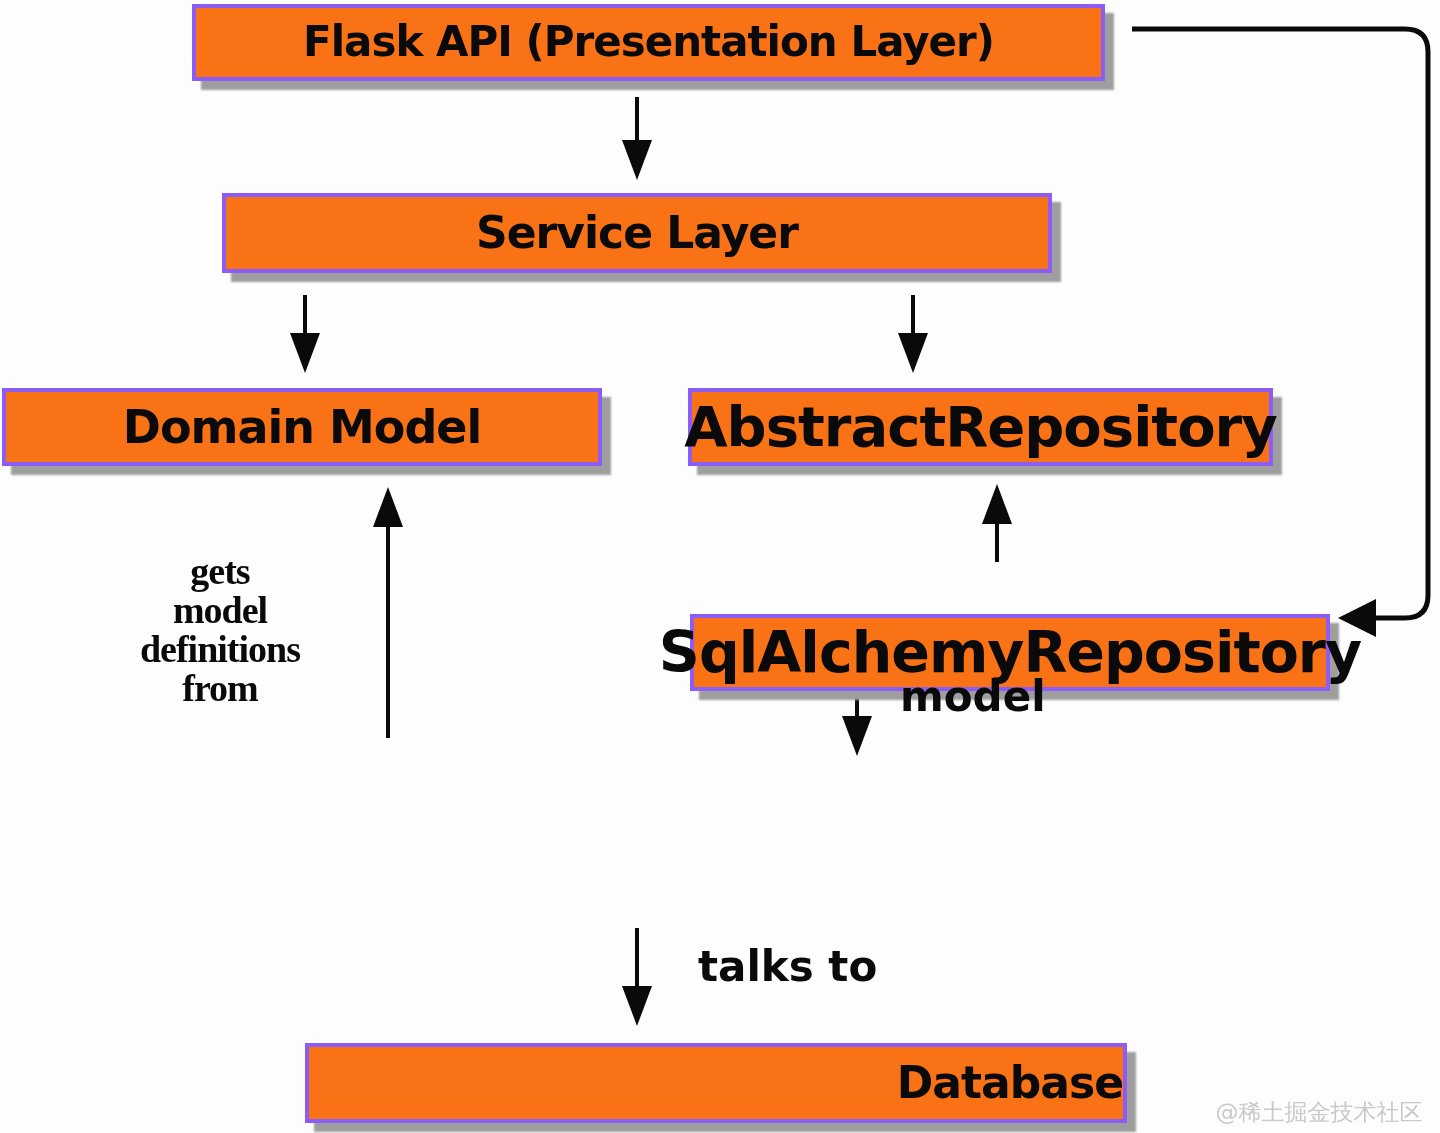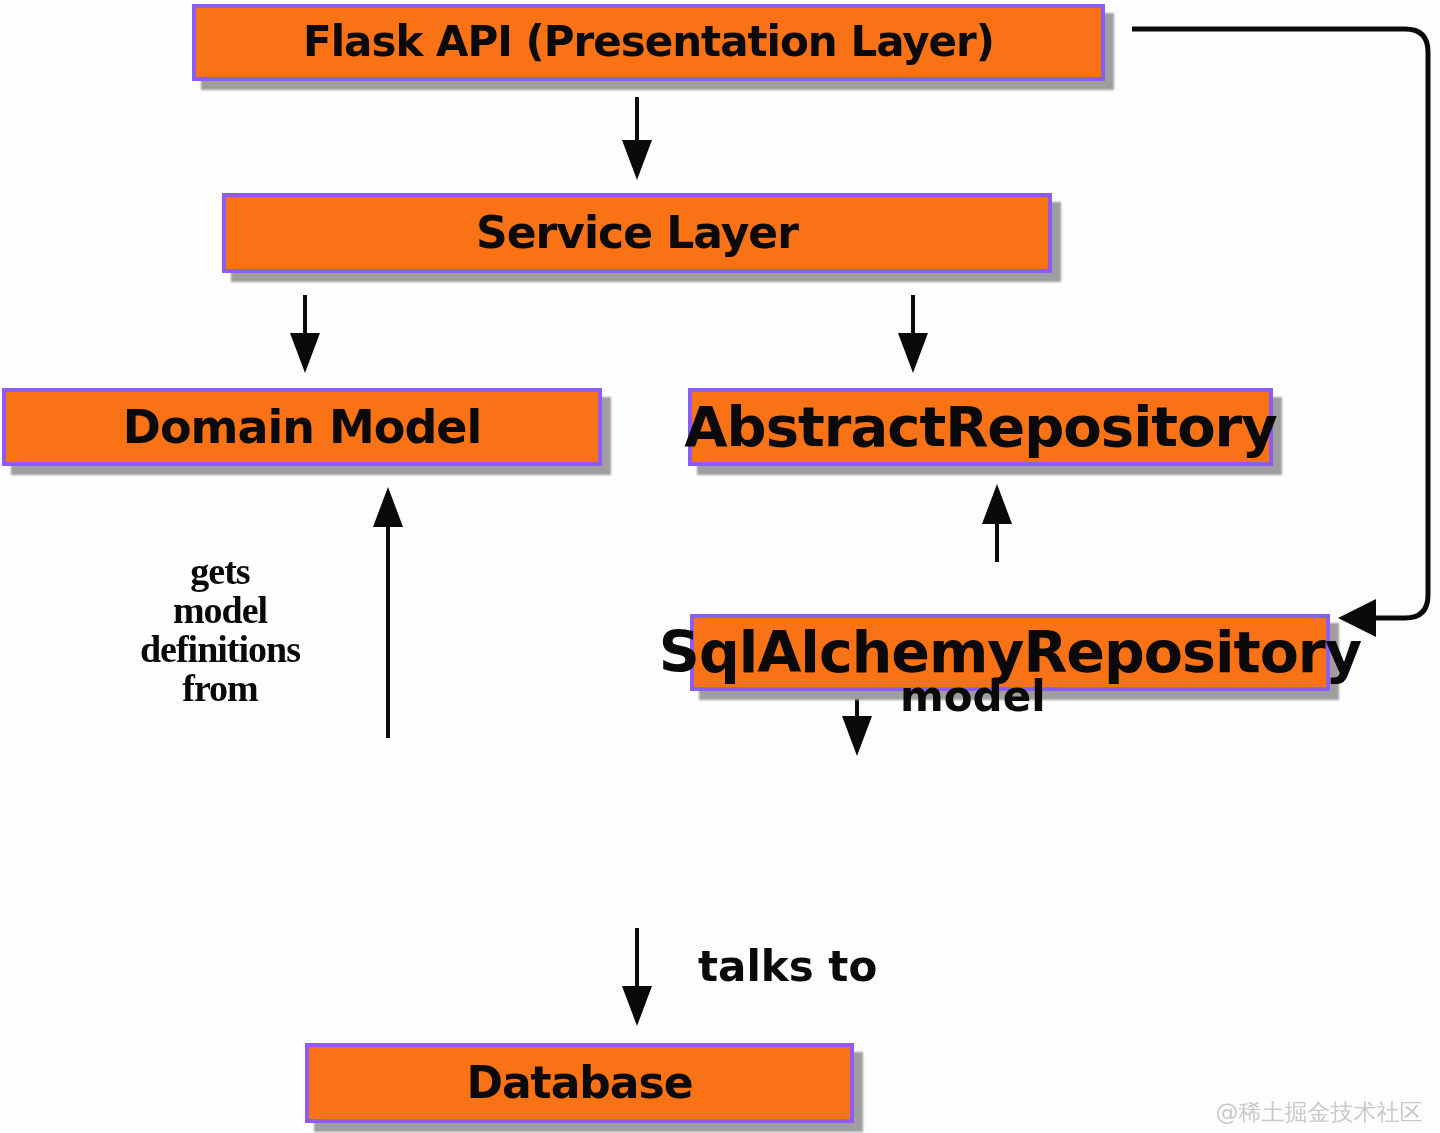--- a/index.html
+++ b/index.html
@@ -38,21 +38,21 @@
     font-weight: bold;
     letter-spacing: -1px;
     line-height: 1.05;
   }
   .node-flask        { left: 192px; top: 4px;    width: 913px; height: 77px; font-size: 42px; }
   .node-service      { left: 222px; top: 193px;  width: 830px; height: 80px; font-size: 44px; align-items: center; }
   .node-domain       { left: 2px;   top: 388px;  width: 600px; height: 78px; font-size: 46px; }
   .node-abstract     { left: 688px; top: 388px;  width: 585px; height: 78px; font-size: 56px; }
   .node-sqlalchemy   { left: 690px; top: 582px;  width: 640px; height: 77px; font-size: 57px; margin-top: 32px; }
   .node-orm          { left: 305px; top: 773px;  width: 665px; height: 119px; font-size: 44px; }
-  .node-database     { left: 305px; top: 1043px; width: 549px; height: 80px; font-size: 44px; }
+  .node-database     { left: 305px; top: 1043px; width: 822px; height: 80px; font-size: 44px; align-items: flex-end; }
   .orm-line1 { font-size: 32px; letter-spacing: 0px; }
   .edge-label {
     position: absolute;
     color: #0a0a0a;
     font-weight: bold;
     white-space: pre-line;
   }
   .label-gets {
     left: 70px;
     top: 552px;

